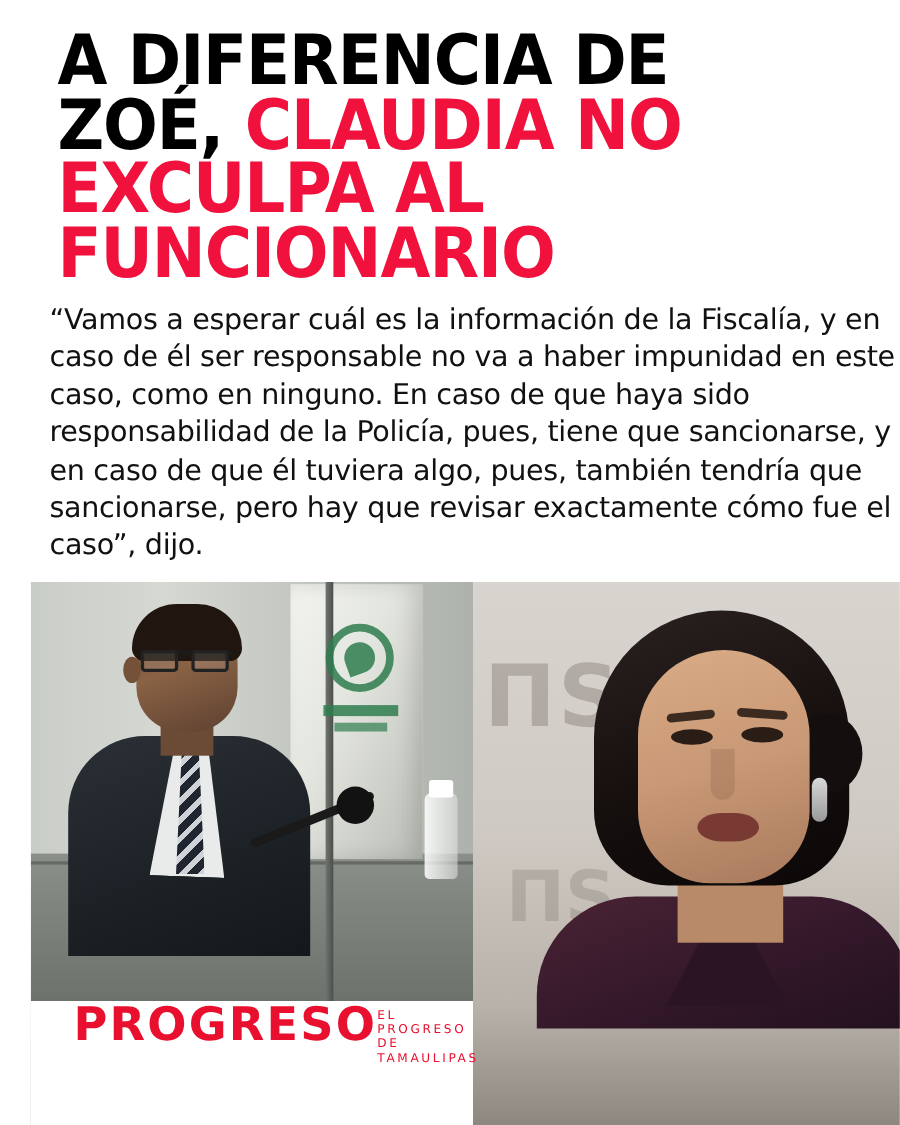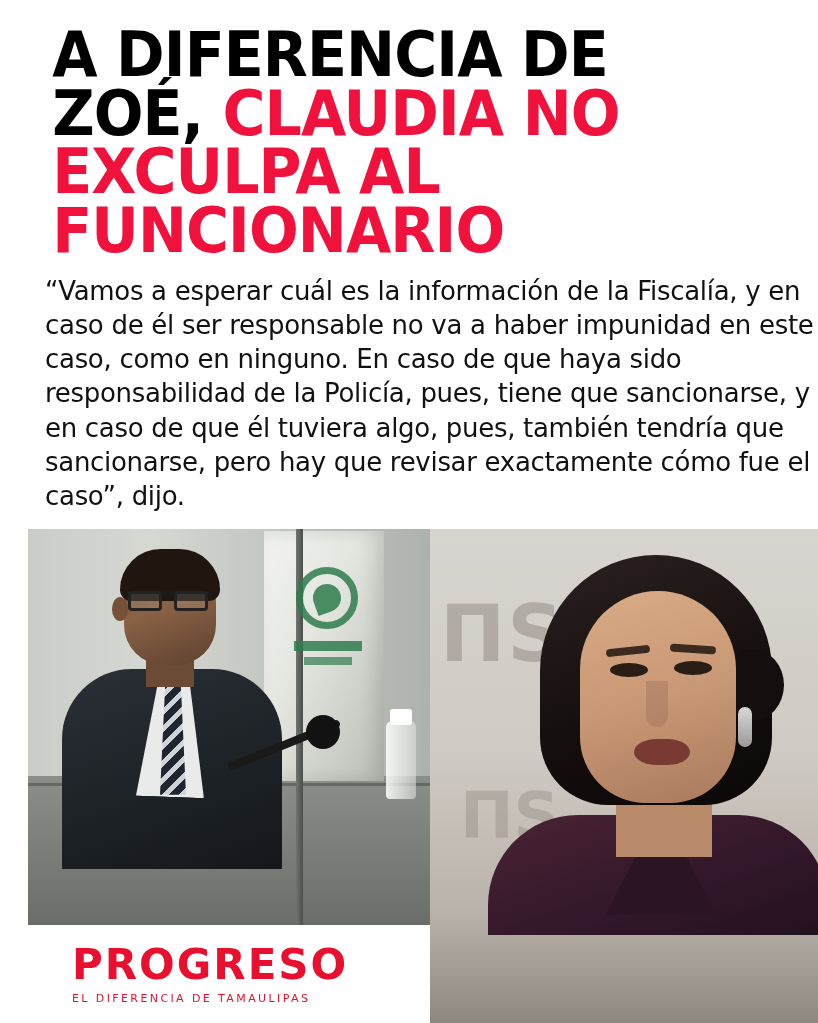--- a/index.html
+++ b/index.html
@@ -255,24 +255,24 @@
   .pr-collar {
     position: absolute; left: 176px; top: 296px; width: 110px; height: 90px;
     background: #2b1423; clip-path: polygon(42% 0, 58% 0, 100% 100%, 0 100%);
   }
 
   
   .logo-block {
     position: absolute;
     left: 0; bottom: 0;
     width: 402px;
-    height: 98px;
+    height: 113px;
     background: #ffffff;
     display: flex;
-    flex-direction: column;
+    flex-direction: row;
     justify-content: center;
     padding-left: 44px;
   }
   .logo-title {
     color: #e8102e;
     font-family: "DejaVu Sans", sans-serif;
     font-weight: bold;
     font-size: 42px;
     letter-spacing: 2px;
     line-height: 1;
@@ -352,17 +352,17 @@
       <div class="pr-brow-r"></div>
       <div class="pr-eye-l"></div>
       <div class="pr-eye-r"></div>
       <div class="pr-nose"></div>
       <div class="pr-mouth"></div>
       <div class="pr-earring"></div>
     </div>
 
     <div class="logo-block">
       <div class="logo-title">PROGRESO</div>
-      <div class="logo-sub">EL DIFERENCIA DE TAMAULIPAS</div>
+      <div class="logo-sub">EL PROGRESO DE TAMAULIPAS</div>
     </div>
 
   </div>
 </div>
 
 </body></html>

